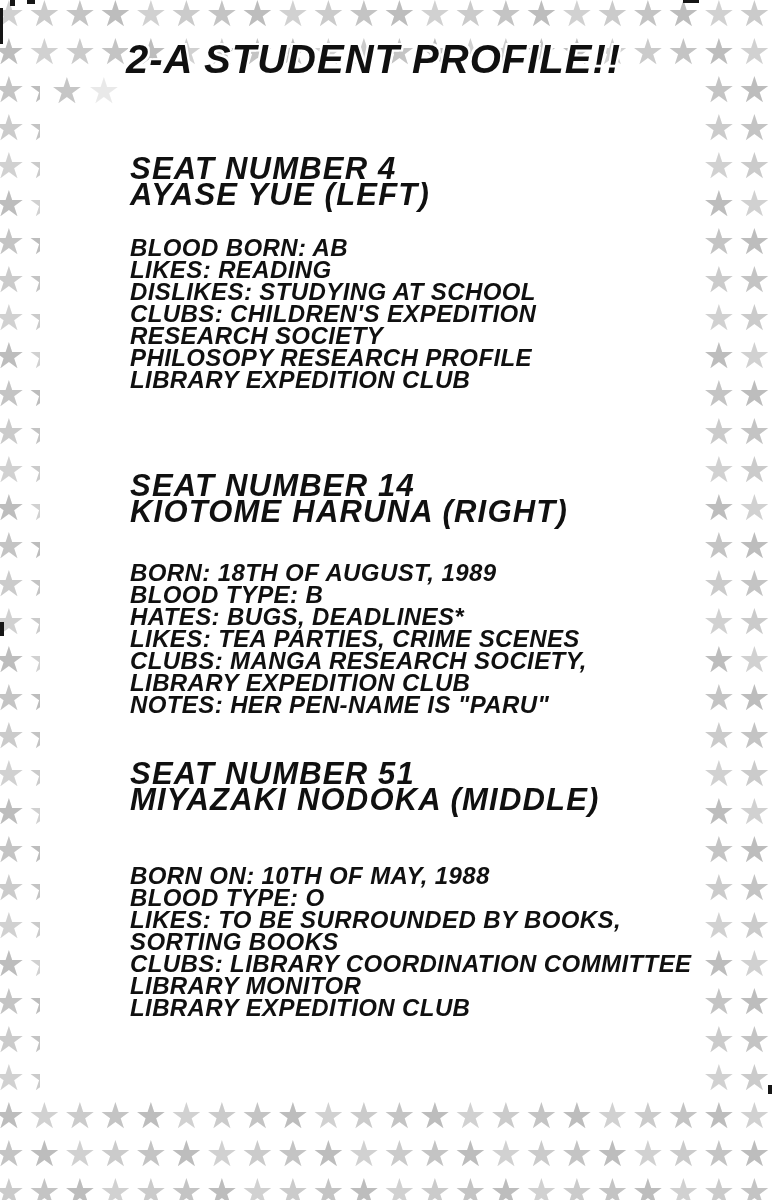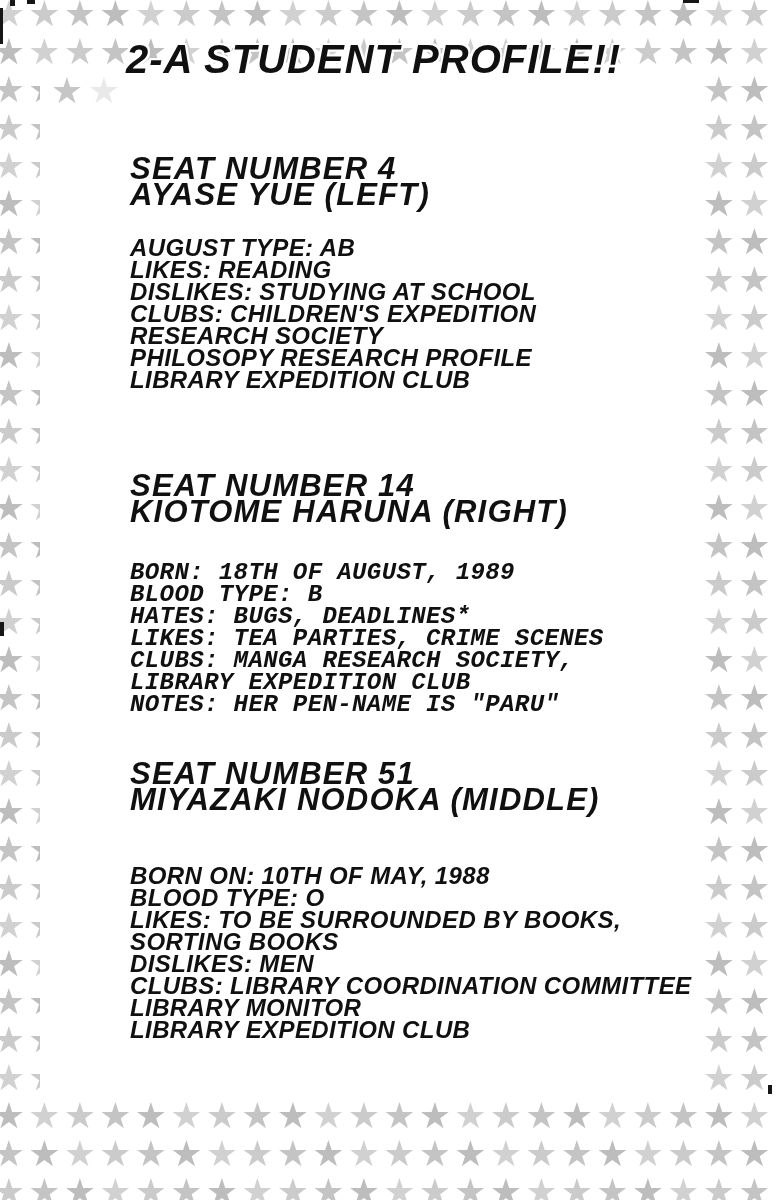--- a/index.html
+++ b/index.html
@@ -71,21 +71,21 @@
     letter-spacing: 1.2px;
   }
   .details div {
     font-size: 24px;
     line-height: 22px;
     letter-spacing: 0.4px;
   }
   .p1 .heading { top: 156px; }
   .p1 .details { top: 237px; }
   .p2 .heading { top: 473px; }
-  .p2 .details { top: 562px; font-family: Liberation Mono, monospace; }
+  .p2 .details { top: 562px; }
   .p3 .heading { top: 761px; }
   .p3 .details { top: 865px; }
 </style>
 </head>
 <body>
 
 <div class="page">
   <div class="stars" style="color: rgb(180, 180, 180);">
       <span class="star" style="left: -9px; top: -4px; opacity: 0.6;">★</span>
       <span class="star" style="left: 26.5px; top: -4px; opacity: 0.69;">★</span>
@@ -799,21 +799,21 @@
     </div>
 
   <h1 class="title">2-A STUDENT PROFILE!!</h1>
 
   <section class="profile p1">
     <div class="heading">
       <div>SEAT NUMBER 4</div>
       <div>AYASE YUE (LEFT)</div>
     </div>
     <div class="details">
-      <div>AUGUST TYPE: AB</div>
+      <div>BLOOD BORN: AB</div>
       <div>LIKES: READING</div>
       <div>DISLIKES: STUDYING AT SCHOOL</div>
       <div>CLUBS: CHILDREN'S EXPEDITION</div>
       <div>RESEARCH SOCIETY</div>
       <div>PHILOSOPY RESEARCH PROFILE</div>
       <div>LIBRARY EXPEDITION CLUB</div>
     </div>
   </section>
 
   <section class="profile p2">
@@ -835,21 +835,20 @@
   <section class="profile p3">
     <div class="heading">
       <div>SEAT NUMBER 51</div>
       <div>MIYAZAKI NODOKA (MIDDLE)</div>
     </div>
     <div class="details">
       <div>BORN ON: 10TH OF MAY, 1988</div>
       <div>BLOOD TYPE: O</div>
       <div>LIKES: TO BE SURROUNDED BY BOOKS,</div>
       <div>SORTING BOOKS</div>
-      <div>DISLIKES: MEN</div>
       <div>CLUBS: LIBRARY COORDINATION COMMITTEE</div>
       <div>LIBRARY MONITOR</div>
       <div>LIBRARY EXPEDITION CLUB</div>
     </div>
   </section>
 
   <div class="artifacts">
       <div class="mark" style="left: 0px; top: 8px; width: 3px; height: 36px;"></div>
       <div class="mark" style="left: 10px; top: 0px; width: 5px; height: 6px;"></div>
       <div class="mark" style="left: 27px; top: 0px; width: 8px; height: 4px;"></div>

